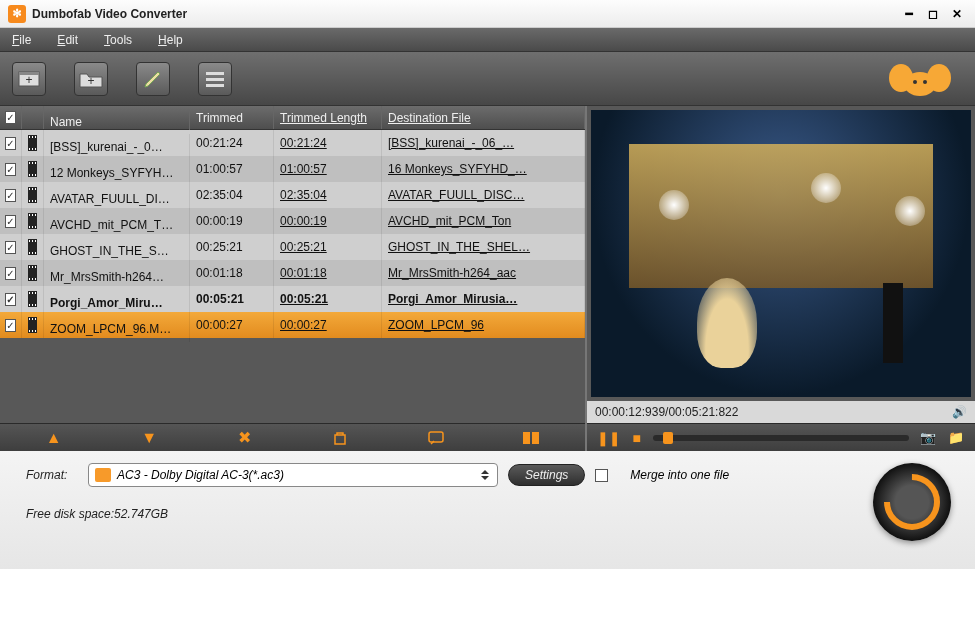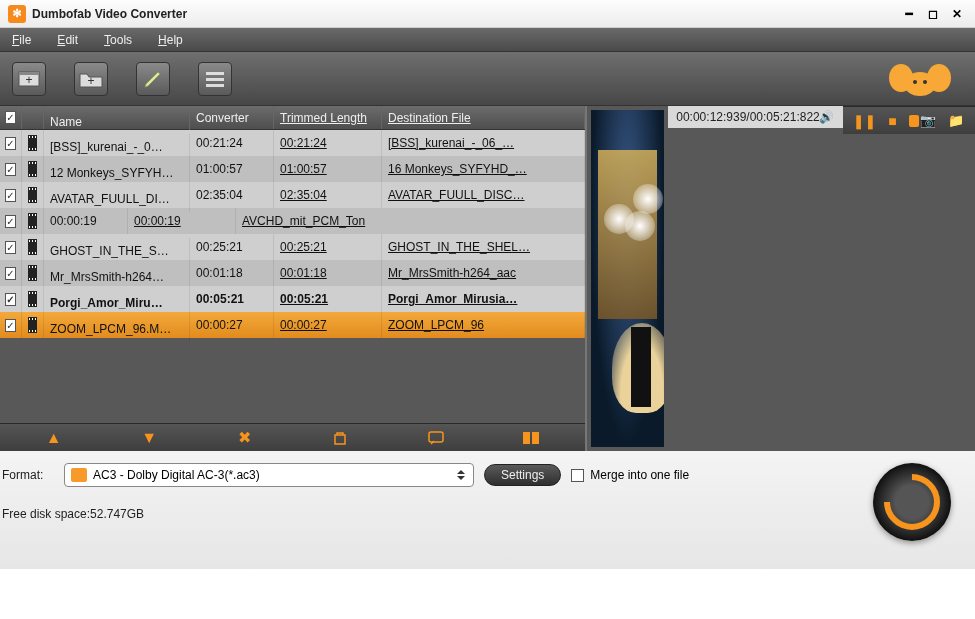--- a/index.html
+++ b/index.html
@@ -36,44 +36,44 @@
 .row.sel { background: linear-gradient(#f3a93a,#e28b1e); }
 .cell { padding: 0 6px; border-right: 1px solid rgba(0,0,0,0.08); height: 100%; display: flex; align-items: center; overflow: hidden; white-space: nowrap; text-overflow: ellipsis; }
 .chk { width: 13px; height: 13px; background: #fff; border: 1px solid #555; display: flex; align-items: center; justify-content: center; font-size: 10px; color: #333; }
 .filmstrip { width: 14px; height: 16px; background: #222; position: relative; }
 .filmstrip::before, .filmstrip::after { content:''; position:absolute; left:1px; right:1px; height:2px; background: repeating-linear-gradient(90deg,#fff 0 1px,#222 1px 3px); }
 .filmstrip::before{top:1px}.filmstrip::after{bottom:1px}
 
 .listtools { height: 28px; background: linear-gradient(#555,#3e3e3e); display: flex; align-items: center; justify-content: space-around; border-top: 1px solid #2a2a2a; padding: 0 6px; }
 .ltb { width: 26px; height: 20px; display: flex; align-items: center; justify-content: center; cursor: pointer; color: #f7941d; font-size: 16px; }
 
-.preview { flex: 1; display: flex; flex-direction: row; border-left: 2px solid #777; background: #585858; }
+.preview { flex: 1; display: flex; flex-direction: column; border-left: 2px solid #777; background: #585858; }
 .vidbox { flex: 1; margin: 4px; background: radial-gradient(ellipse at 50% 30%, #3a5a8a 0%, #0a1a2a 70%); position: relative; overflow:hidden; }
 .building { position:absolute; left:10%; right:10%; top:12%; height:50%; background:linear-gradient(#d4b05a,#7a5a2a); opacity:0.85; }
 .flare { position:absolute; width:30px; height:30px; background:radial-gradient(#fff,rgba(255,255,255,0)); border-radius:50%; }
 .dancer { position:absolute; bottom:10%; left:28%; width:60px; height:90px; background:radial-gradient(ellipse at 50% 80%,#ead29a 50%,rgba(0,0,0,0)); border-radius:50% 50% 40% 40%; }
 .cond { position:absolute; bottom:12%; right:18%; width:20px; height:80px; background:#111; }
 .timebar { height: 22px; background: #d9d9d9; display:flex; align-items:center; padding:0 8px; color:#222; justify-content:space-between; }
 .playbar { height: 28px; background: linear-gradient(#555,#3e3e3e); display:flex; align-items:center; padding:0 10px; gap:12px; border-top:1px solid #2a2a2a; }
 .pbtn { color:#f7941d; cursor:pointer; font-size:14px; }
 .seek { flex:1; height:6px; background:#2a2a2a; border-radius:3px; position:relative; }
 .seek .knob { position:absolute; left:4%; top:-3px; width:10px; height:12px; background:#f7941d; border-radius:2px; }
 
-.bottom { height: 118px; background: linear-gradient(#f4f4f4,#e6e6e6); padding: 12px 2px 6px; position:relative; }
+.bottom { height: 118px; background: linear-gradient(#f4f4f4,#e6e6e6); padding: 12px 26px 6px; position:relative;font-style:italic; }
 .frow { display:flex; align-items:center; margin-bottom:14px; gap:10px; }
 .flabel { width:52px; color:#222; }
 .combo { height:24px; background:#fff; border:1px solid #888; border-radius:4px; display:flex; align-items:center; padding:0 6px; position:relative; }
 .combo .caret { position:absolute; right:4px; top:3px; bottom:3px; width:16px; display:flex; flex-direction:column; justify-content:center; align-items:center; gap:2px; }
 .caret div{width:0;height:0;border-left:4px solid transparent;border-right:4px solid transparent;}
 .caret .up{border-bottom:4px solid #333}.caret .dn{border-top:4px solid #333}
 .pill { height:22px; padding:0 16px; background:linear-gradient(#5a5a5a,#2f2f2f); color:#eee; border-radius:11px; display:flex; align-items:center; cursor:pointer; border:1px solid #222; }
 .bigbtn { position:absolute; right:24px; top:12px; width:78px; height:78px; border-radius:50%; background:radial-gradient(#555 30%,#111 70%); display:flex; align-items:center; justify-content:center; cursor:pointer; box-shadow:0 2px 6px rgba(0,0,0,0.4); }
 .bigbtn .ring{ width:56px;height:56px;border-radius:50%;border:6px solid #f7941d; border-left-color:transparent; transform:rotate(45deg); position:relative;}
 .freespace { color:#222; margin-top: 20px; }
-.mergechk { display:flex; align-items:center; gap:6px; }
+.mergechk { display:flex; align-items:center; gap:22px; }
 .ac3ico { width:16px; height:14px; background:#f79a2a; border-radius:2px; margin-right:6px; display:inline-block; }
 </style>
 </head>
 <body>
 
 <div class="titlebar">
   <div class="logo">✻</div>
   <div class="title">Dumbofab Video Converter</div>
   <div class="winbtn">━</div>
   <div class="winbtn">◻</div>
@@ -123,21 +123,21 @@
 </div>
 
 <div class="midrow">
   <div class="filelist">
     <div class="listhead">
       <div class="hcell col-chk">
           <div class="chk">✓</div>
         </div>
       <div class="hcell col-ic"></div>
       <div class="hcell col-name">Name</div>
-      <div class="hcell col-dur">Converter</div>
+      <div class="hcell col-dur">Trimmed</div>
       <div class="hcell col-trim">Trimmed Length</div>
       <div class="hcell col-dest">Destination File</div>
     </div>
     <div class="rows" id="rows">
         <div class="row even">
           <div class="cell col-chk">
             <div class="chk">✓</div>
           </div>
           <div class="cell col-ic">
             <div class="filmstrip"></div>
@@ -171,20 +171,21 @@
           <div class="cell col-trim">02:35:04</div>
           <div class="cell col-dest">AVATAR_FUULL_DISC…</div>
         </div>
         <div class="row odd">
           <div class="cell col-chk">
             <div class="chk">✓</div>
           </div>
           <div class="cell col-ic">
             <div class="filmstrip"></div>
           </div>
+          <div class="cell col-name">AVCHD_mit_PCM_T…</div>
           <div class="cell col-dur">00:00:19</div>
           <div class="cell col-trim">00:00:19</div>
           <div class="cell col-dest">AVCHD_mit_PCM_Ton</div>
         </div>
         <div class="row even">
           <div class="cell col-chk">
             <div class="chk">✓</div>
           </div>
           <div class="cell col-ic">
             <div class="filmstrip"></div>

